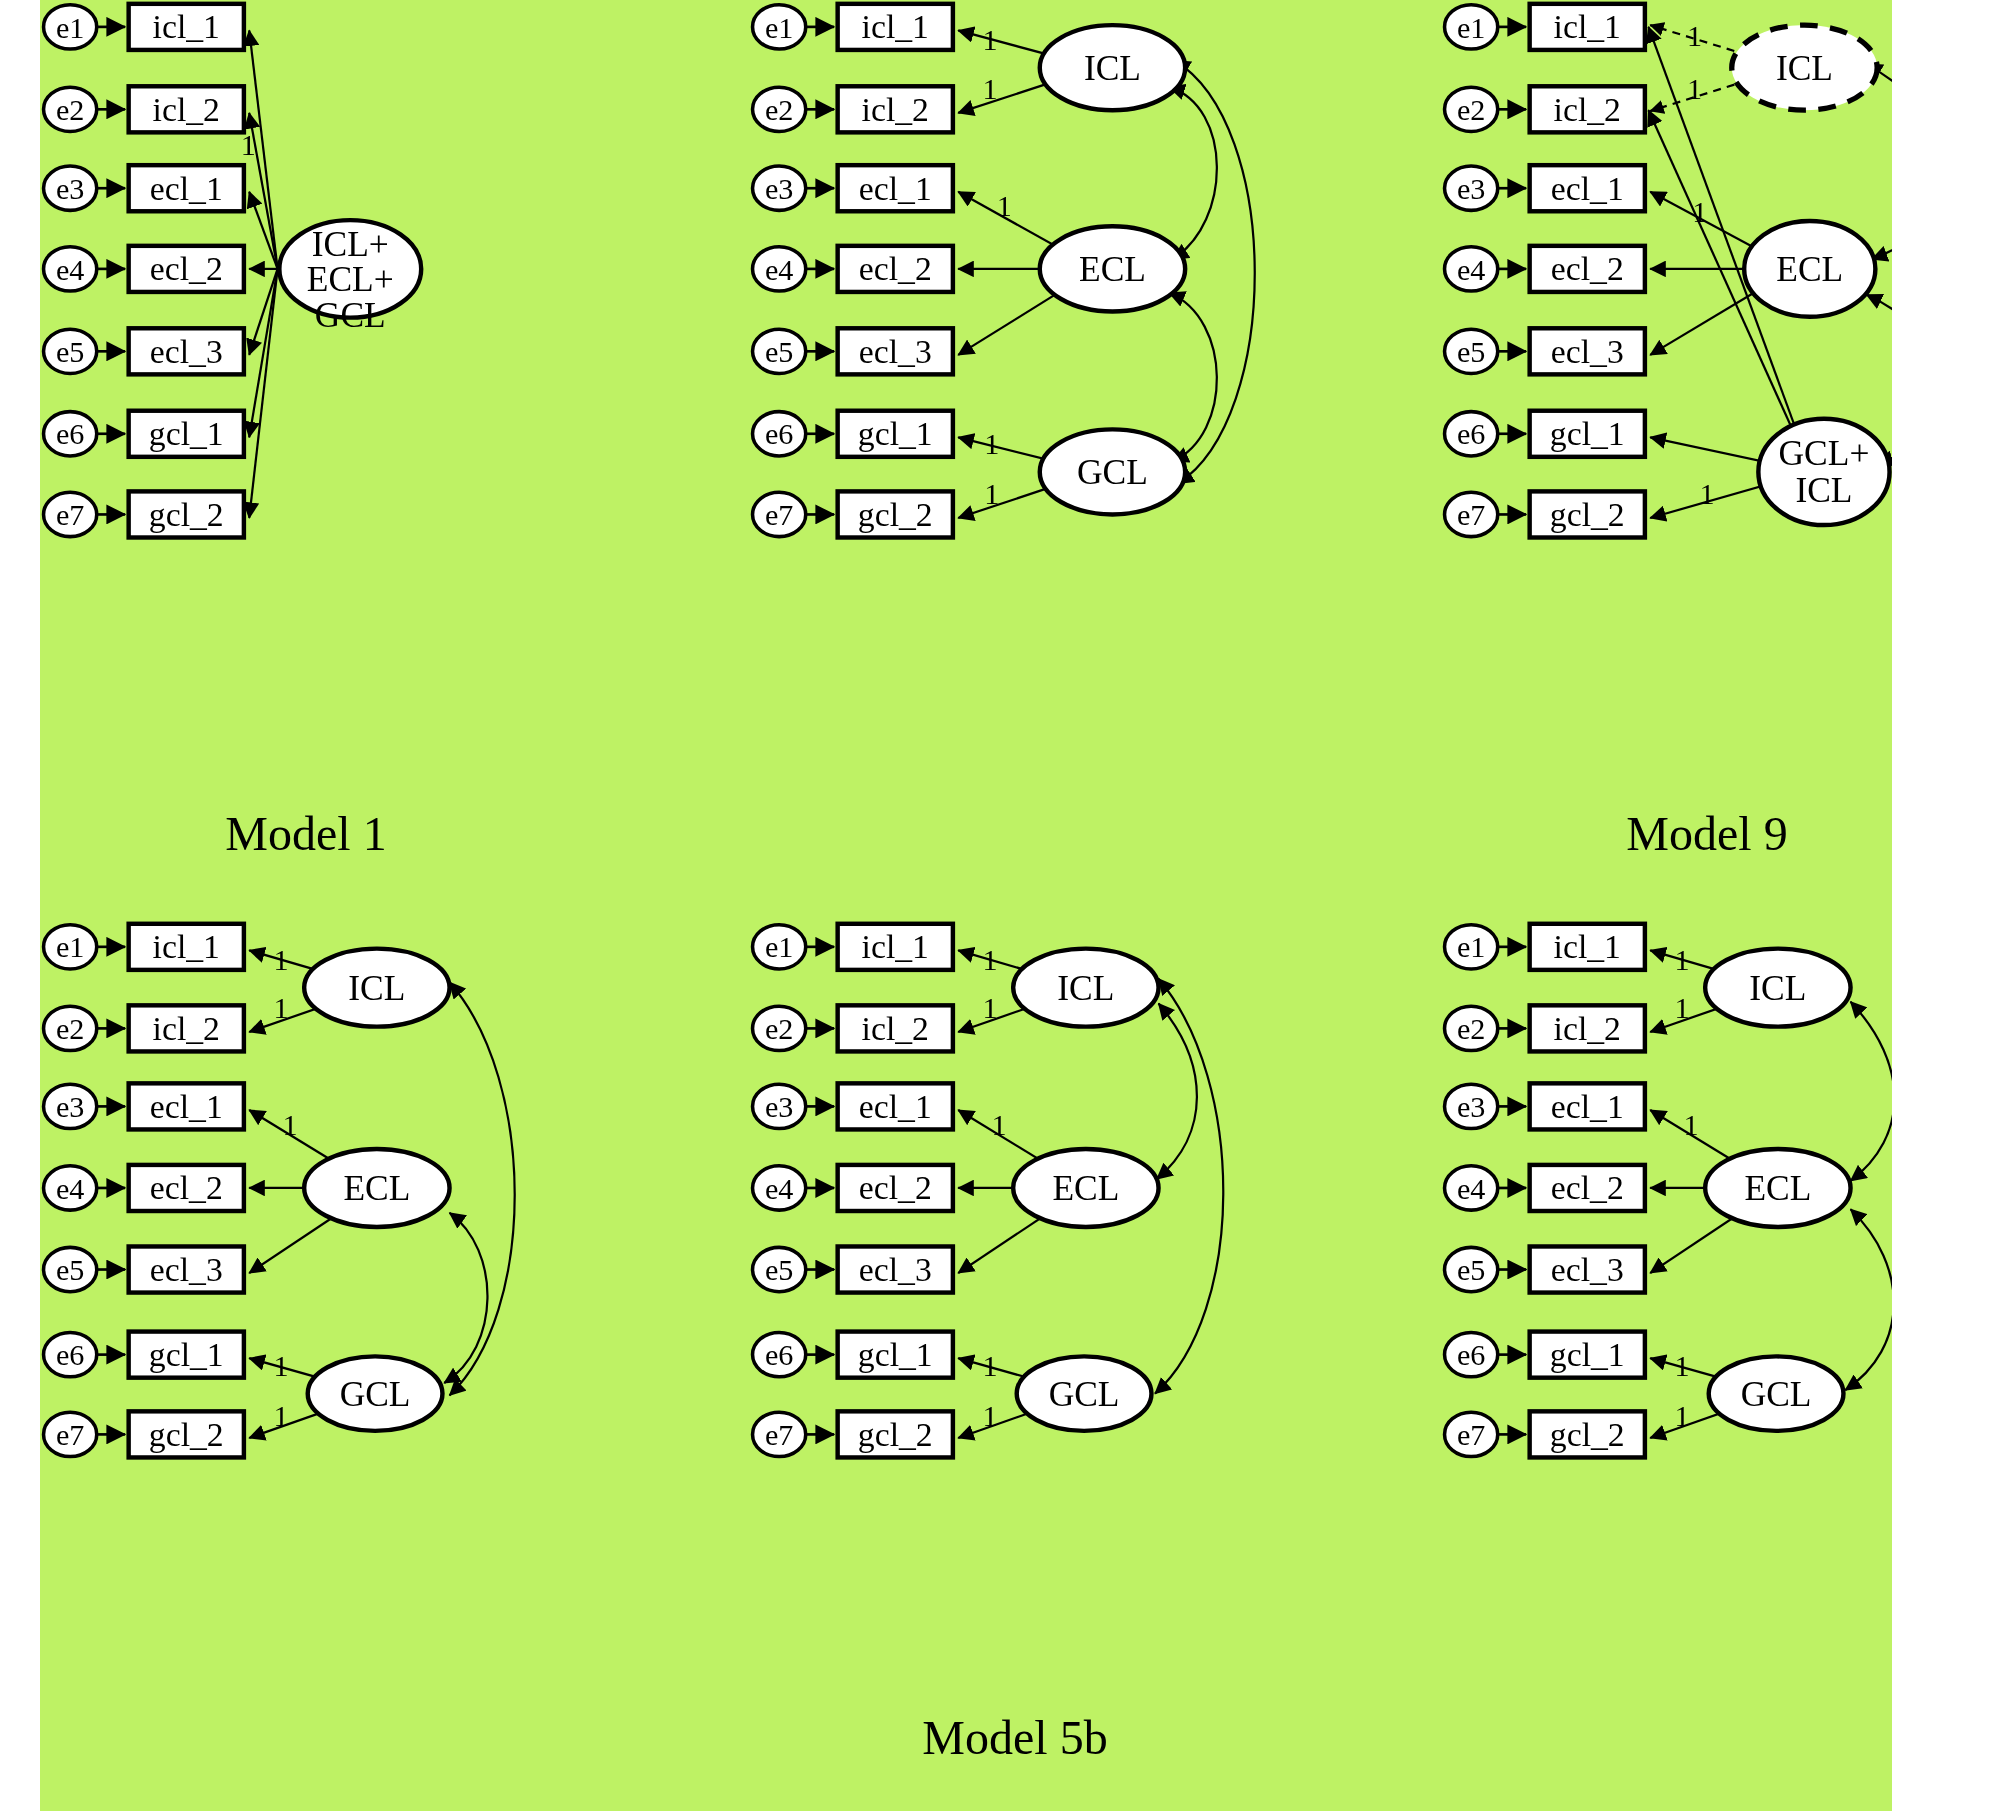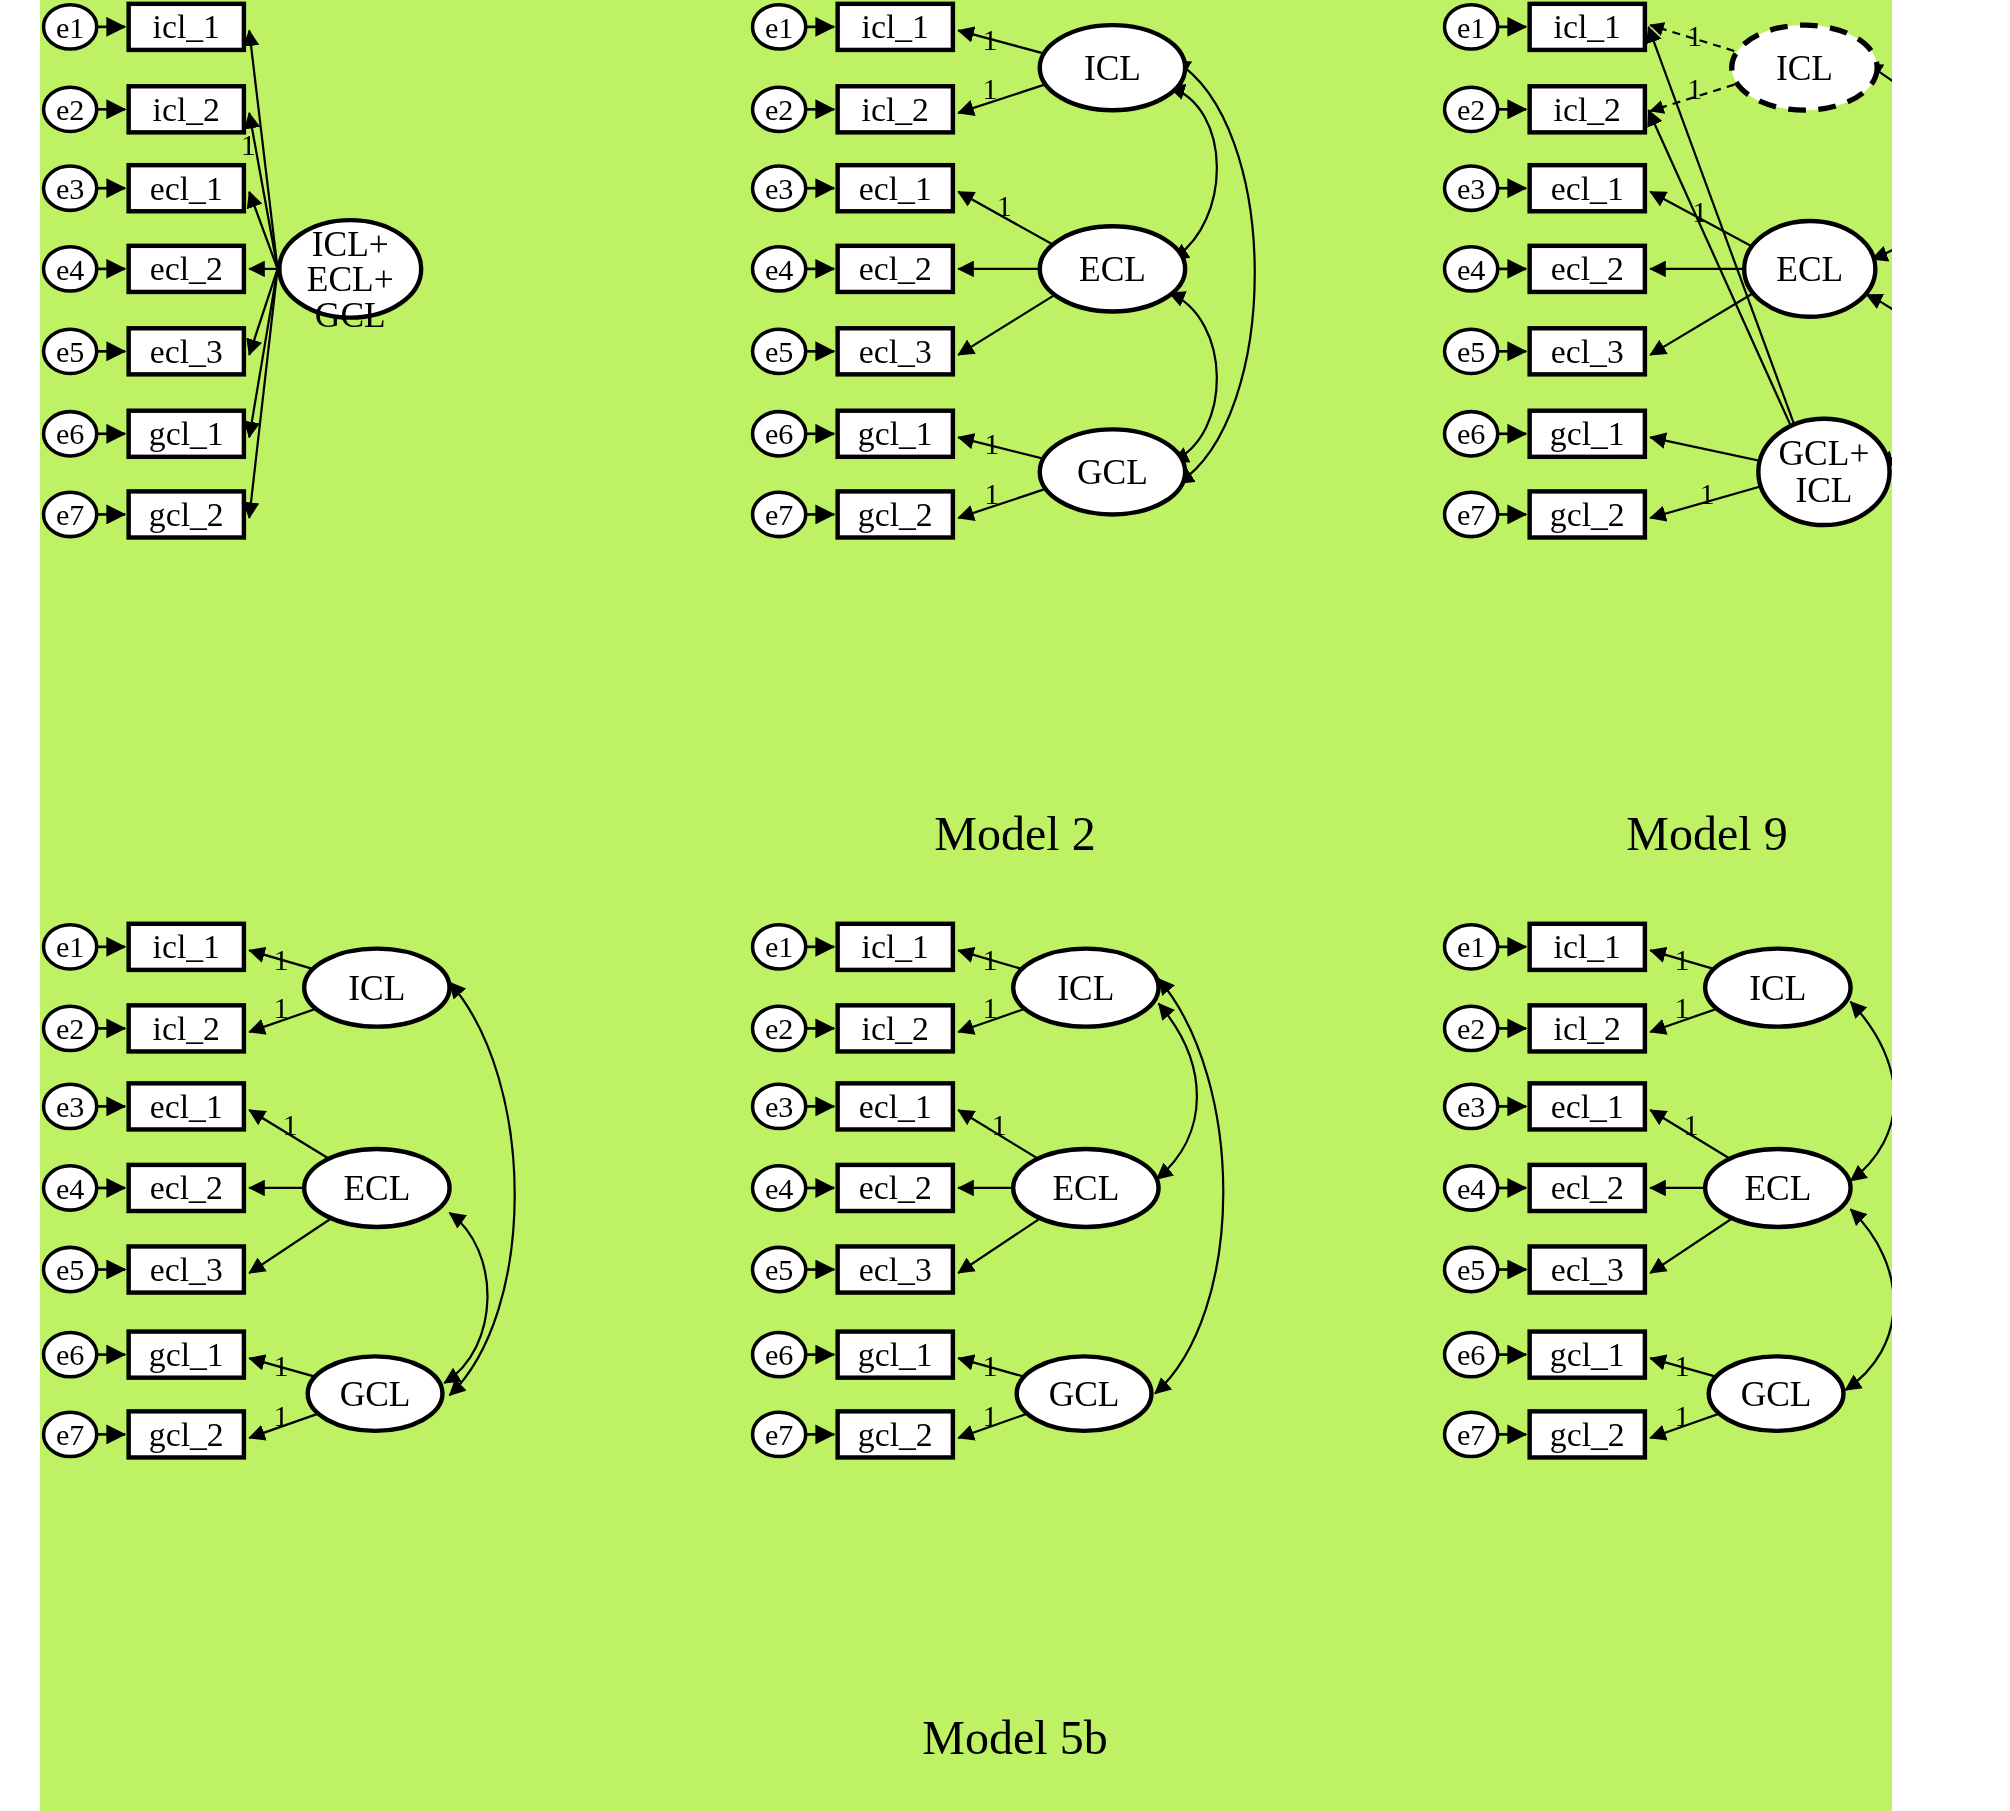--- a/index.html
+++ b/index.html
@@ -146,20 +146,21 @@
 
       <text class="one-label" x="235" y="175" text-anchor="middle">1</text>
 
       <g>
         <ellipse cx="350" cy="303" rx="80" ry="55" fill="#fff" stroke="#000" stroke-width="5"></ellipse>
         <text class="lat-label" x="350" y="288" text-anchor="middle">ICL+</text>
         <text class="lat-label" x="350" y="328" text-anchor="middle">ECL+</text>
         <text class="lat-label" x="350" y="368" text-anchor="middle">GCL</text>
       </g>
     </svg>
+    <div class="panel-caption">Model 1</div>
   </div>
 
   <div class="panel" style="left:709px; top:0px;">
     <svg class="panel-canvas" viewBox="0 0 740 930">
       <g>
         <ellipse cx="34" cy="30" rx="30" ry="25" fill="#fff" stroke="#000" stroke-width="4"></ellipse>
         <text class="err-label" x="34" y="42" text-anchor="middle">e1</text>
       </g>
       <g>
         <ellipse cx="34" cy="123" rx="30" ry="25" fill="#fff" stroke="#000" stroke-width="4"></ellipse>
@@ -248,21 +249,20 @@
       </g>
       <g>
         <ellipse cx="410" cy="303" rx="82" ry="48" fill="#fff" stroke="#000" stroke-width="5"></ellipse>
         <text class="lat-label" x="410" y="317" text-anchor="middle">ECL</text>
       </g>
       <g>
         <ellipse cx="410" cy="532" rx="82" ry="48" fill="#fff" stroke="#000" stroke-width="5"></ellipse>
         <text class="lat-label" x="410" y="546" text-anchor="middle">GCL</text>
       </g>
     </svg>
-    <div class="panel-caption">Model 2</div>
   </div>
 
   <div class="panel" style="left:1401px; top:0px;">
     <svg class="panel-canvas" viewBox="0 0 740 930">
       <g>
         <ellipse cx="34" cy="30" rx="30" ry="25" fill="#fff" stroke="#000" stroke-width="4"></ellipse>
         <text class="err-label" x="34" y="42" text-anchor="middle">e1</text>
       </g>
       <g>
         <ellipse cx="34" cy="123" rx="30" ry="25" fill="#fff" stroke="#000" stroke-width="4"></ellipse>

